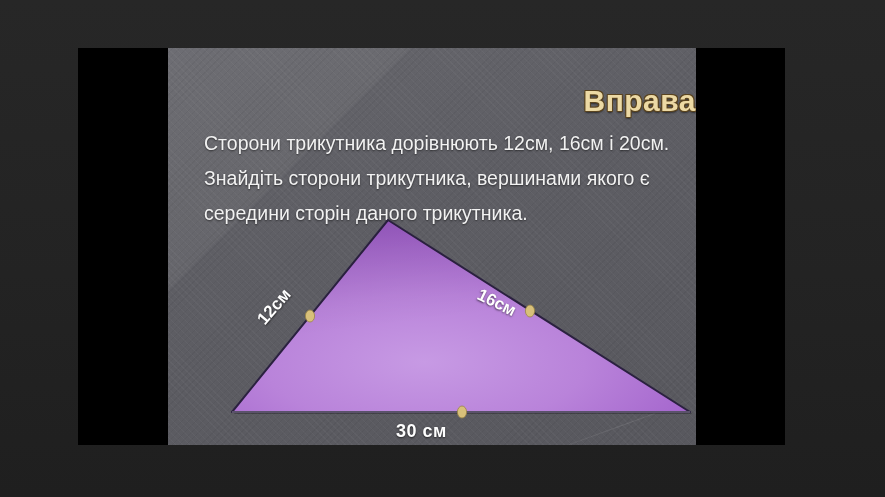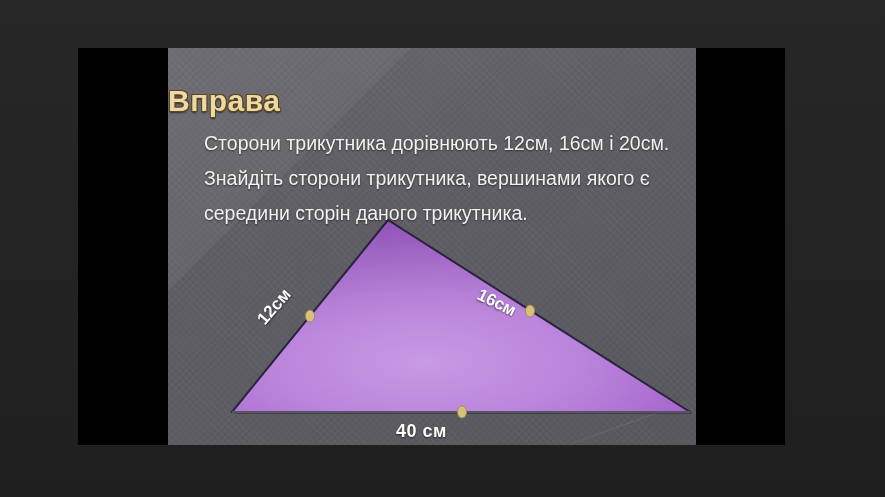--- a/index.html
+++ b/index.html
@@ -76,21 +76,21 @@
     transform: rotate(-20deg);
     transform-origin: right center;
     pointer-events: none;
   }
 
   
   #slide-title {
     position: absolute;
     left: 0; top: 36px;
     width: 528px;
-    text-align: left;
+    text-align: right;
     font-size: 30px;
     font-weight: bold;
     letter-spacing: 0.5px;
     color: #ecd9a4;
     text-shadow:
       -1px -1px 0 #5a4420,
        1px -1px 0 #5a4420,
       -1px  1px 0 #5a4420,
        1px  1px 0 #5a4420,
        0px  2px 2px rgba(0,0,0,0.55);
@@ -182,16 +182,16 @@
         <ellipse cx="142" cy="268" rx="4.6" ry="6" fill="#d8c07a" stroke="#9b8544" stroke-width="0.8"></ellipse>
         <ellipse cx="362" cy="263" rx="4.6" ry="6" fill="#d8c07a" stroke="#9b8544" stroke-width="0.8"></ellipse>
         <ellipse cx="294" cy="364" rx="4.6" ry="6" fill="#d8c07a" stroke="#9b8544" stroke-width="0.8"></ellipse>
       </svg>
     </div>
 
     <div class="side-label" id="label-12">12см</div>
 
     <div class="side-label" id="label-16">16см</div>
 
-    <div class="side-label" id="label-20">40 см</div>
+    <div class="side-label" id="label-20">30 см</div>
 
   </div>
 </div>
 
 </body></html>

